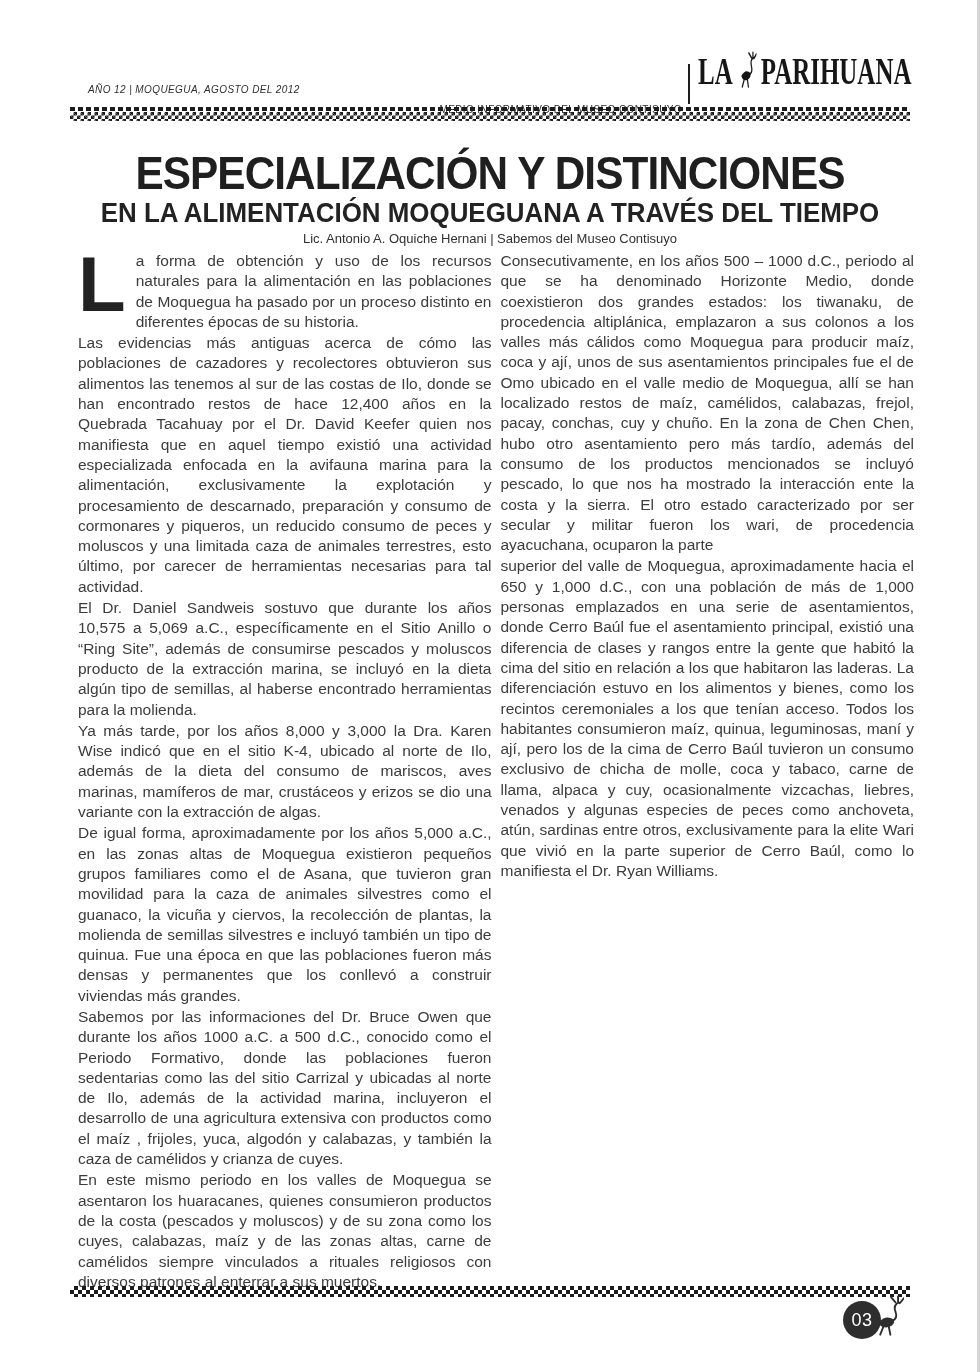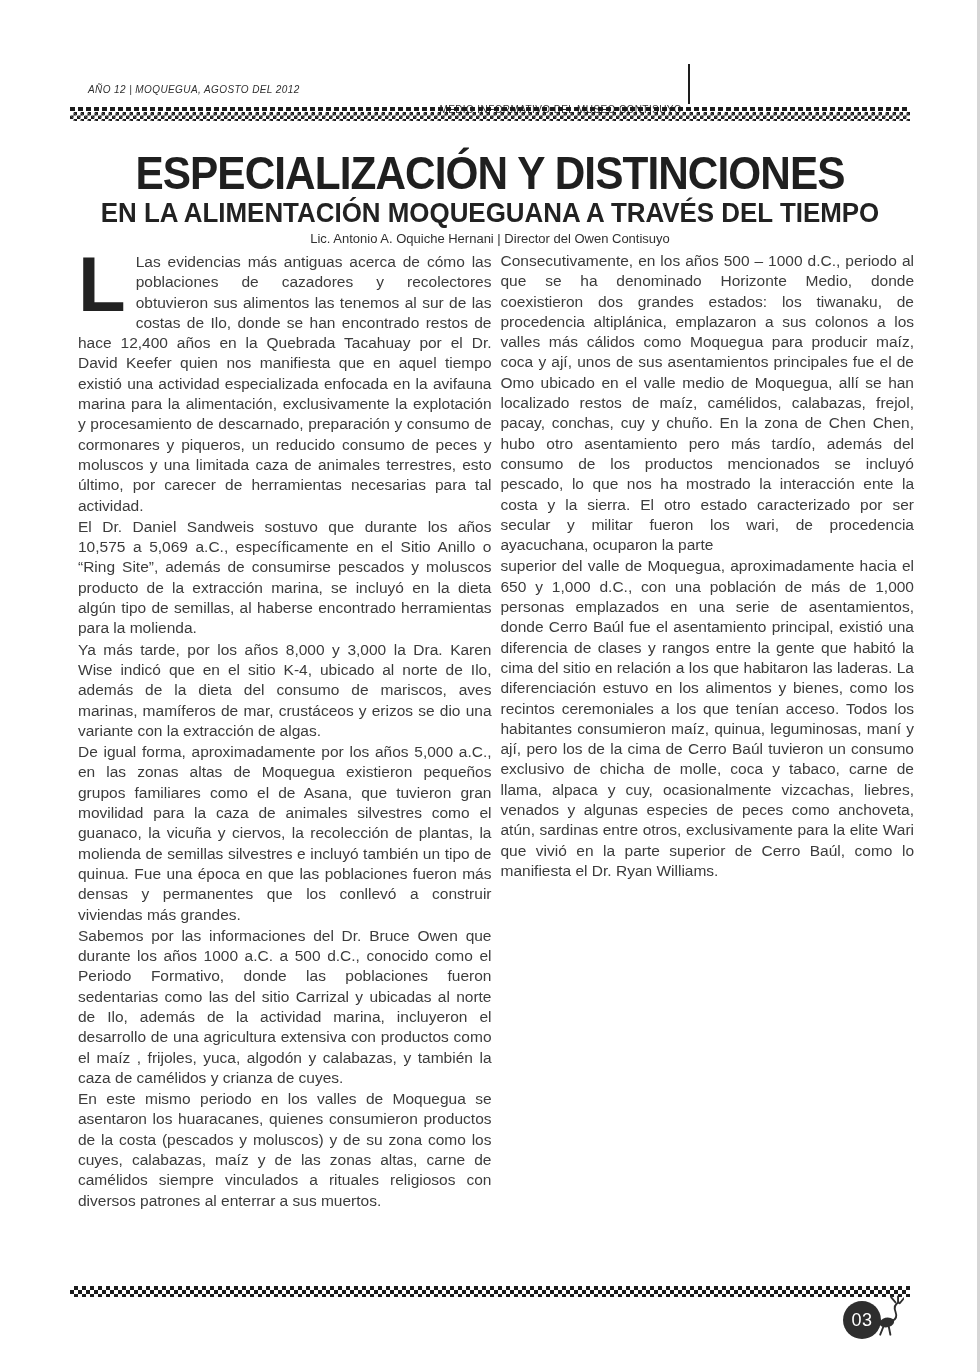--- a/index.html
+++ b/index.html
@@ -81,35 +81,47 @@
   .footer-bird { position:absolute; left:27px; top:-6px; width:34px; height:46px; }
 </style>
 </head>
 <body>
 
 <div class="page">
 
   <div class="issue-line">AÑO 12 | MOQUEGUA, AGOSTO DEL 2012</div>
   <div class="tagline">MEDIO INFORMATIVO DEL MUSEO CONTISUYO</div>
   <div class="head-divider"></div>
+  <div class="masthead">
+    <div class="masthead-inner">
+      <span>LA</span>
+      <svg class="masthead-bird" viewBox="0 0 40 48" fill="none" stroke="#161616" stroke-width="2.4" stroke-linecap="round">
+        <path d="M12 46 l4 -10 M24 46 l-2 -10"></path>
+        <path d="M10 32 q8 -10 18 -4 q2 6 -6 9 q-9 2 -12 -5 z" fill="#161616" stroke="none"></path>
+        <path d="M26 30 q7 -3 4 -11 q-3 -8 4 -11"></path>
+        <path d="M30 8 l-5 -6 M33 8 l0 -7 M35 9 l5 -6"></path>
+      </svg>
+      <span>PARIHUANA</span>
+    </div>
+  </div>
 
   <div class="pattern-band top-border">
     <div class="band-top-strip"></div>
     <div class="band-checker"></div>
   </div>
 
   <h1 class="title">ESPECIALIZACIÓN Y DISTINCIONES</h1>
   <h2 class="subtitle">EN LA ALIMENTACIÓN MOQUEGUANA A TRAVÉS DEL TIEMPO</h2>
-  <div class="byline">Lic. Antonio A. Oquiche Hernani | Director del Owen Contisuyo</div>
+  <div class="byline">Lic. Antonio A. Oquiche Hernani | Sabemos del Museo Contisuyo</div>
 
   <div class="columns">
 
     <div class="col">
       <p>
-        <span class="dropcap">L</span>
+        <span class="dropcap">L</span><span>a forma de obtención y uso de los recursos naturales para la alimentación en las poblaciones de Moquegua ha pasado por un proceso distinto en diferentes épocas de su historia.</span>
       </p>
       <div>
           <p>Las evidencias más antiguas acerca de cómo las poblaciones de cazadores y recolectores obtuvieron sus alimentos las tenemos al sur de las costas de Ilo, donde se han encontrado restos de hace 12,400 años en la Quebrada Tacahuay por el Dr. David Keefer quien nos manifiesta que en aquel tiempo existió una actividad especializada enfocada en la avifauna marina para la alimentación, exclusivamente la explotación y procesamiento de descarnado, preparación y consumo de cormonares y piqueros, un reducido consumo de peces y moluscos y una limitada caza de animales terrestres, esto último, por carecer de herramientas necesarias para tal actividad.</p>
           <p>El Dr. Daniel Sandweis sostuvo que durante los años 10,575 a 5,069 a.C., específicamente en el Sitio Anillo o “Ring Site”, además de consumirse pescados y moluscos producto de la extracción marina, se incluyó en la dieta algún tipo de semillas, al haberse encontrado herramientas para la molienda.</p>
           <p>Ya más tarde, por los años 8,000 y 3,000 la Dra. Karen Wise indicó que en el sitio K-4, ubicado al norte de Ilo, además de la dieta del consumo de mariscos, aves marinas, mamíferos de mar, crustáceos y erizos se dio una variante con la extracción de algas.</p>
           <p>De igual forma, aproximadamente por los años 5,000 a.C., en las zonas altas de Moquegua existieron pequeños grupos familiares como el de Asana, que tuvieron gran movilidad para la caza de animales silvestres como el guanaco, la vicuña y ciervos, la recolección de plantas, la molienda de semillas silvestres e incluyó también un tipo de quinua. Fue una época en que las poblaciones fueron más densas y permanentes que los conllevó a construir viviendas más grandes.</p>
           <p>Sabemos por las informaciones del Dr. Bruce Owen que durante los años 1000 a.C. a 500 d.C., conocido como el Periodo Formativo, donde las poblaciones fueron sedentarias como las del sitio Carrizal y ubicadas al norte de Ilo, además de la actividad marina, incluyeron el desarrollo de una agricultura extensiva con productos como el maíz , frijoles, yuca, algodón y calabazas, y también la caza de camélidos y crianza de cuyes.</p>
           <p>En este mismo periodo en los valles de Moquegua se asentaron los huaracanes, quienes consumieron productos de la costa (pescados y moluscos) y de su zona como los cuyes, calabazas, maíz y de las zonas altas, carne de camélidos siempre vinculados a rituales religiosos con diversos patrones al enterrar a sus muertos.</p>
         </div>
     </div>

